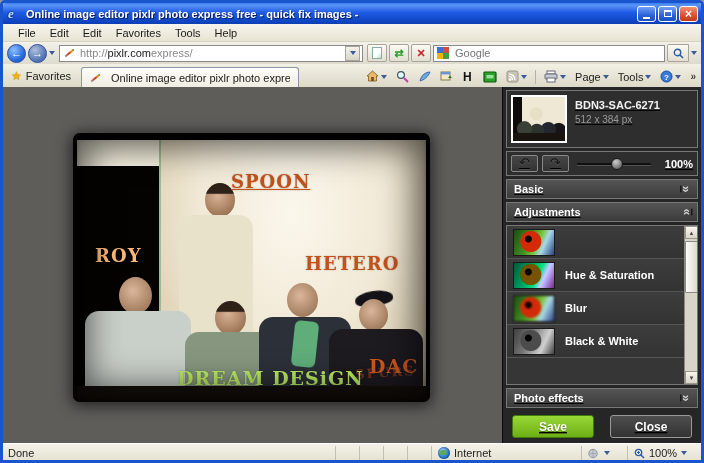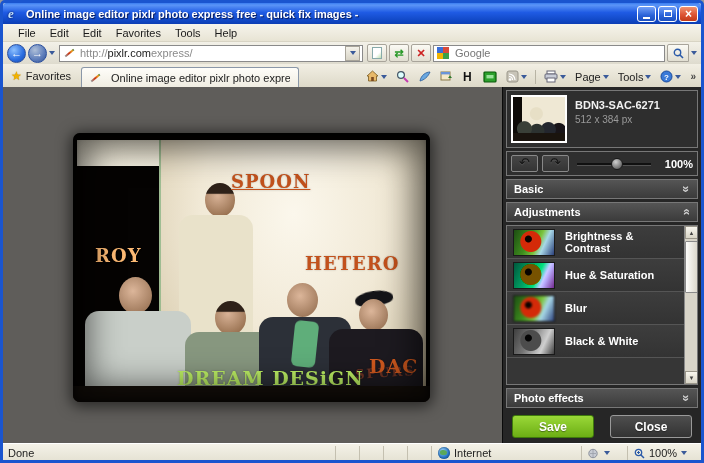--- a/index.html
+++ b/index.html
@@ -66,21 +66,21 @@
   .photo .tableband{position:absolute;left:0;bottom:0;width:100%;height:16px;background:#16100b;}
   .photo .vignette{position:absolute;inset:0;border-radius:7px;box-shadow:inset 0 0 34px 14px rgba(0,0,0,.62), inset 0 0 6px 2px rgba(0,0,0,.5);pointer-events:none;}
   .head,.pbody,.cap,.scarf{position:absolute;filter:blur(.4px);}
   .head{border-radius:50%;background:radial-gradient(circle at 42% 38%,#dcb69a,#a07a5c 75%);}
   .head.dark{background:linear-gradient(#2e2118 0 30%,rgba(0,0,0,0) 34%),radial-gradient(circle at 42% 38%,#d8b296,#97704f 78%);}
   .pbody{border-radius:14px 14px 0 0;}
   .lbl{position:absolute;font-family:"DejaVu Serif","Liberation Serif",serif;font-weight:bold;letter-spacing:1px;text-shadow:0 0 2px rgba(0,0,0,.25);}
   .lbl.shirt{font-size:13px;opacity:.55;transform:rotate(-4deg);letter-spacing:2px;}
 
   
-  .panel{width:199px;background:#262626;border-left:1px solid #0a0a0a;display:flex;flex-direction:column;padding:3px;gap:3px;}
+  .panel{width:199px;background:#262626;border-left:1px solid #0a0a0a;display:flex;flex-direction:column;padding:3px;gap:3px;text-decoration:underline;}
   .sect{border:1px solid #777;background:#2e2e2e;}
   .infobox{display:flex;gap:8px;padding:4px;align-items:flex-start;}
   .minithumb{width:56px;height:48px;border:2px solid #fff;flex-shrink:0;background:
      linear-gradient(0deg,#1a140e 0 18%,rgba(0,0,0,0) 18%),
      radial-gradient(circle at 22% 72%,#3a4038 0 7px,rgba(0,0,0,0) 8px),
      radial-gradient(circle at 46% 78%,#2c3230 0 7px,rgba(0,0,0,0) 8px),
      radial-gradient(circle at 68% 74%,#23262e 0 7px,rgba(0,0,0,0) 8px),
      radial-gradient(circle at 88% 76%,#181418 0 7px,rgba(0,0,0,0) 8px),
      radial-gradient(circle at 45% 38%,#e7dfc6 0 6px,rgba(0,0,0,0) 7px),
      linear-gradient(90deg,#0d0a07 0 17%,#efe8d4 17%);}
@@ -341,21 +341,20 @@
 
       <div class="sect hdr">
         <span class="hlabel">Adjustments</span>
         <span class="chev up">»</span>
       </div>
 
       <div class="fxlist">
         <div class="fxinner">
           <div class="fxitem">
             <div class="fx"></div>
-            <span class="fxlabel">Brightness &amp; Contrast</span>
           </div>
           <div class="fxitem">
             <div class="fx v-hue"></div>
             <span class="fxlabel">Hue &amp; Saturation</span>
           </div>
           <div class="fxitem">
             <div class="fx v-blur"></div>
             <span class="fxlabel">Blur</span>
           </div>
           <div class="fxitem">

